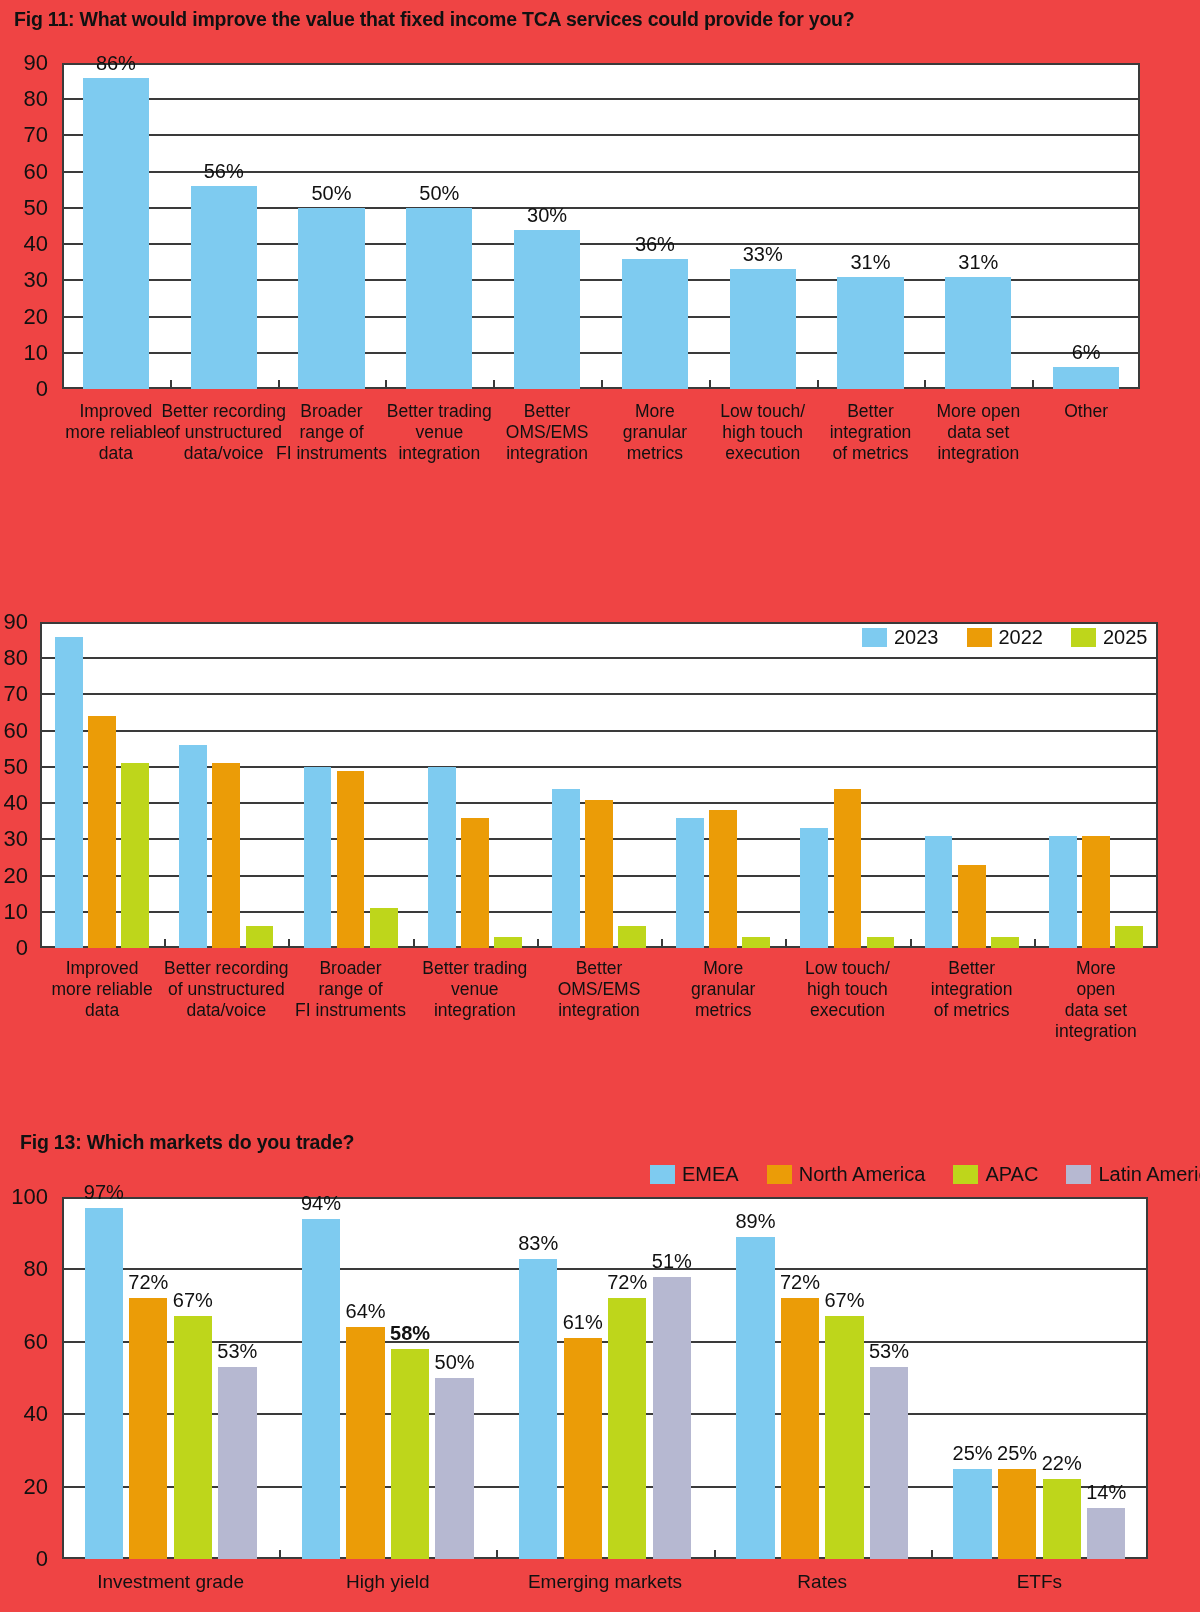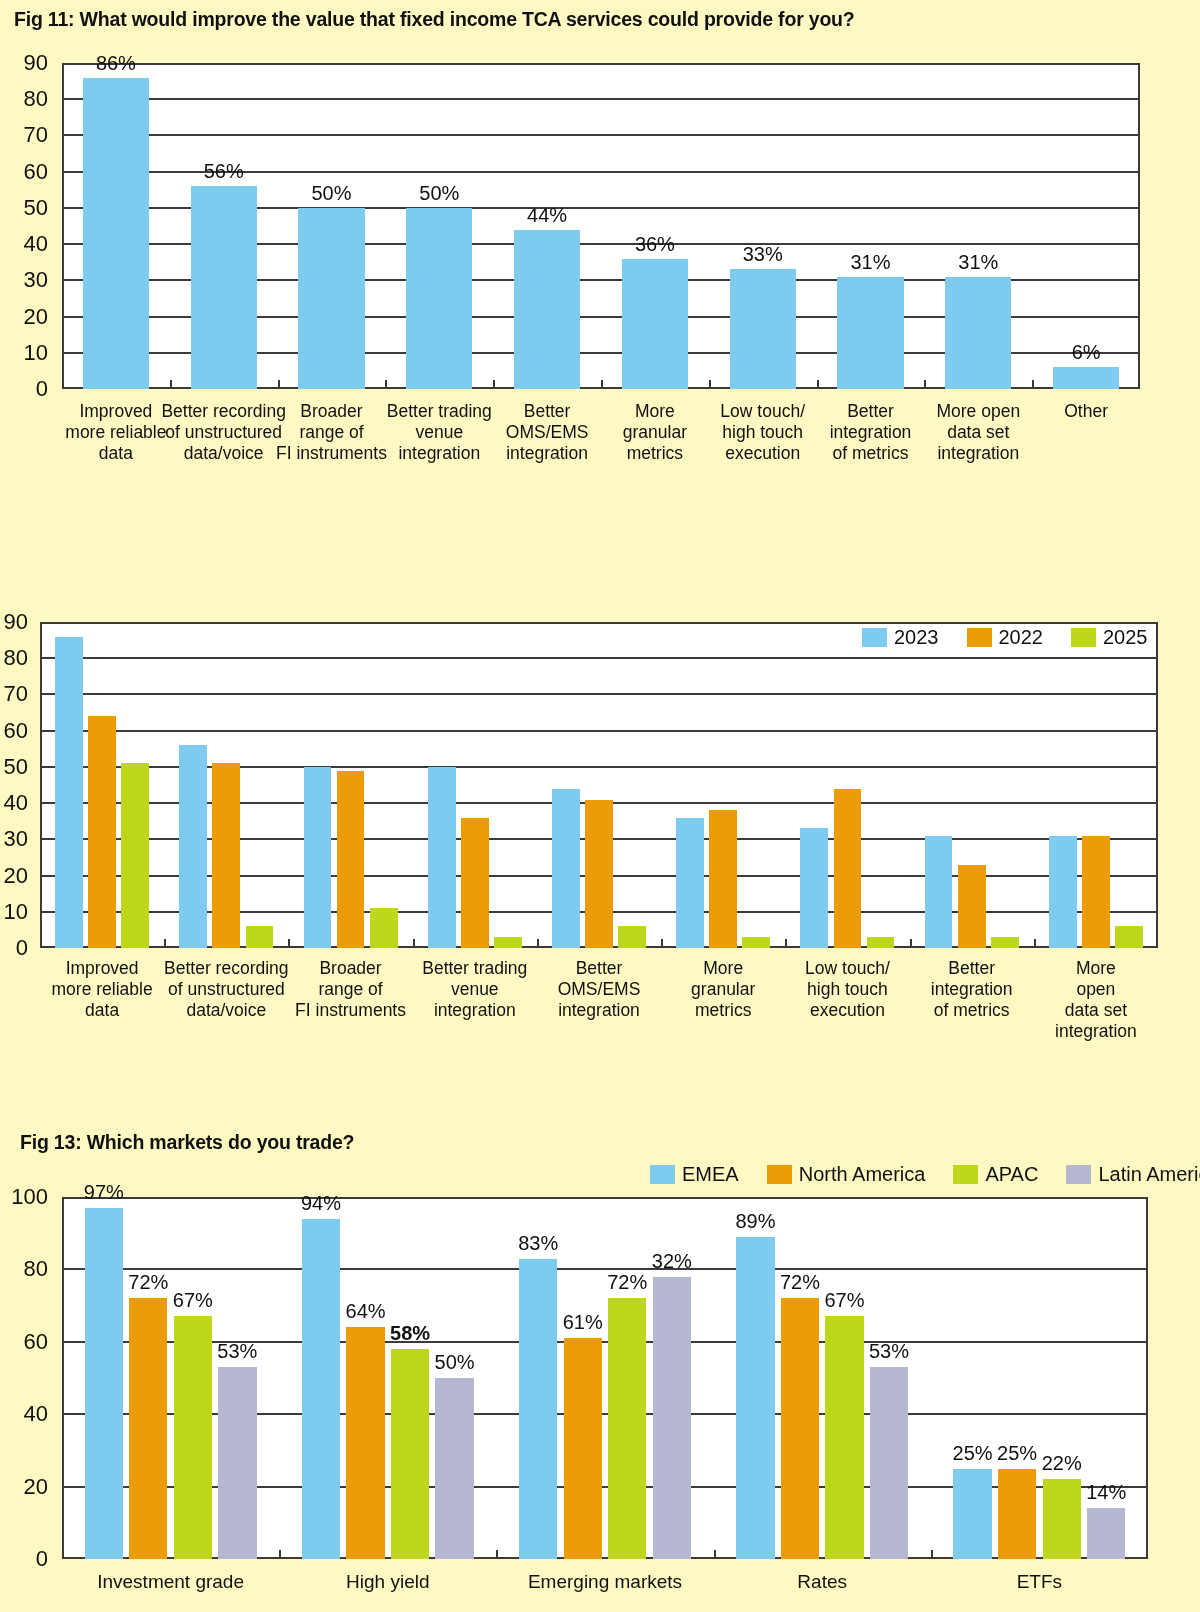--- a/index.html
+++ b/index.html
@@ -5,21 +5,21 @@
   * { box-sizing: border-box; }
   html, body {
     margin: 0; padding: 0;
     background: #ffffff;
     font-family: "Liberation Sans", sans-serif;
   }
   .page {
     width: 1200px;
     height: 1612px;
     position: relative;
-    background: #fef9c3;
+    background: #ef4444;
     overflow: hidden;
   }
 
   
   .fig-title {
     position: absolute;
     font-weight: bold;
     font-size: 19.5px;
     color: #111;
     letter-spacing: -0.2px;
@@ -163,21 +163,21 @@
       <div class="bar-label" style="left: 269.5px; top: 118.889px;">50%</div>
       <div class="cat-label" style="left: 269.5px; top: 338px;">Broader
 range of
 FI instruments</div>
       <div class="bar" style="left: 344.216px; width: 66.1676px; height: 181.111px; background: rgb(126, 203, 240);"></div>
       <div class="bar-label" style="left: 377.3px; top: 118.889px;">50%</div>
       <div class="cat-label" style="left: 377.3px; top: 338px;">Better trading
 venue
 integration</div>
       <div class="bar" style="left: 452.016px; width: 66.1676px; height: 159.378px; background: rgb(126, 203, 240);"></div>
-      <div class="bar-label" style="left: 485.1px; top: 140.622px;">44%</div>
+      <div class="bar-label" style="left: 485.1px; top: 140.622px;">30%</div>
       <div class="cat-label" style="left: 485.1px; top: 338px;">Better
 OMS/EMS
 integration</div>
       <div class="bar" style="left: 559.816px; width: 66.1676px; height: 130.4px; background: rgb(126, 203, 240);"></div>
       <div class="bar-label" style="left: 592.9px; top: 169.6px;">36%</div>
       <div class="cat-label" style="left: 592.9px; top: 338px;">More
 granular
 metrics</div>
       <div class="bar" style="left: 667.616px; width: 66.1676px; height: 119.533px; background: rgb(126, 203, 240);"></div>
       <div class="bar-label" style="left: 700.7px; top: 180.467px;">33%</div>
@@ -335,21 +335,21 @@
       <div class="bar" style="left: 373.443px; width: 38.2924px; height: 181px; background: rgb(182, 184, 209);"></div>
       <div class="bar-label" style="left: 392.589px; top: 154px;">50%</div>
       <div class="cat-label-1line" style="left: 325.8px; top: 374px;">High yield</div>
       <div class="bar" style="left: 457.065px; width: 38.2924px; height: 300.46px; background: rgb(126, 203, 240);"></div>
       <div class="bar-label" style="left: 476.211px; top: 34.54px;">83%</div>
       <div class="bar" style="left: 501.591px; width: 38.2924px; height: 220.82px; background: rgb(235, 156, 7);"></div>
       <div class="bar-label" style="left: 520.737px; top: 114.18px;">61%</div>
       <div class="bar" style="left: 546.117px; width: 38.2924px; height: 260.64px; background: rgb(190, 214, 27);"></div>
       <div class="bar-label" style="left: 565.263px; top: 74.36px;">72%</div>
       <div class="bar" style="left: 590.643px; width: 38.2924px; height: 282.36px; background: rgb(182, 184, 209);"></div>
-      <div class="bar-label" style="left: 609.789px; top: 52.64px;">32%</div>
+      <div class="bar-label" style="left: 609.789px; top: 52.64px;">51%</div>
       <div class="cat-label-1line" style="left: 543px; top: 374px;">Emerging markets</div>
       <div class="bar" style="left: 674.265px; width: 38.2924px; height: 322.18px; background: rgb(126, 203, 240);"></div>
       <div class="bar-label" style="left: 693.411px; top: 12.82px;">89%</div>
       <div class="bar" style="left: 718.791px; width: 38.2924px; height: 260.64px; background: rgb(235, 156, 7);"></div>
       <div class="bar-label" style="left: 737.937px; top: 74.36px;">72%</div>
       <div class="bar" style="left: 763.317px; width: 38.2924px; height: 242.54px; background: rgb(190, 214, 27);"></div>
       <div class="bar-label" style="left: 782.463px; top: 92.46px;">67%</div>
       <div class="bar" style="left: 807.843px; width: 38.2924px; height: 191.86px; background: rgb(182, 184, 209);"></div>
       <div class="bar-label" style="left: 826.989px; top: 143.14px;">53%</div>
       <div class="cat-label-1line" style="left: 760.2px; top: 374px;">Rates</div>

